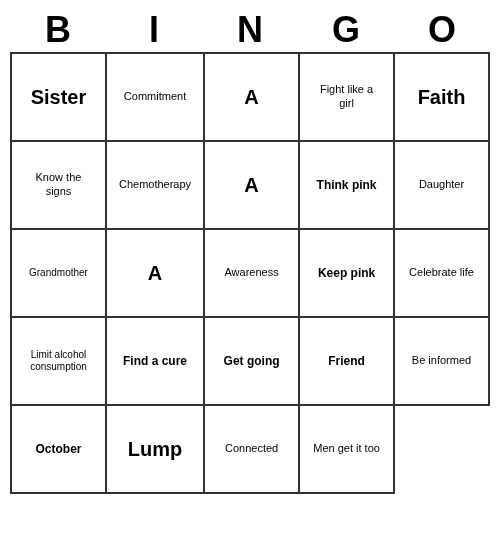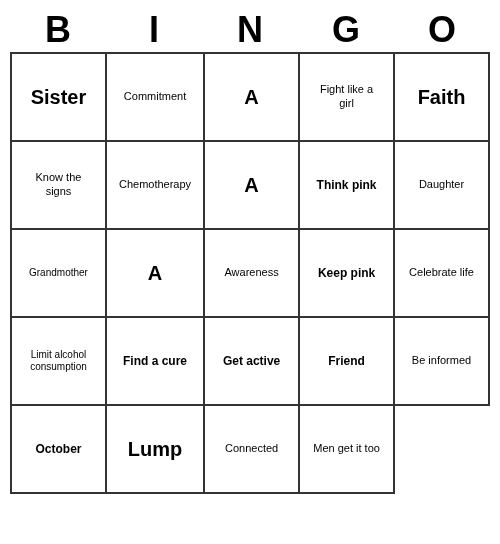--- a/index.html
+++ b/index.html
@@ -122,21 +122,21 @@
       <div class="bingo-cell">
         <span class="cell-text small">Celebrate life</span>
       </div>
       <div class="bingo-cell">
         <span class="cell-text xsmall">Limit alcohol consumption</span>
       </div>
       <div class="bingo-cell">
         <span class="cell-text medium">Find a cure</span>
       </div>
       <div class="bingo-cell">
-        <span class="cell-text medium">Get active</span>
+        <span class="cell-text medium">Get going</span>
       </div>
       <div class="bingo-cell">
         <span class="cell-text medium">Friend</span>
       </div>
       <div class="bingo-cell">
         <span class="cell-text small">Be informed</span>
       </div>
       <div class="bingo-cell">
         <span class="cell-text medium">October</span>
       </div>

